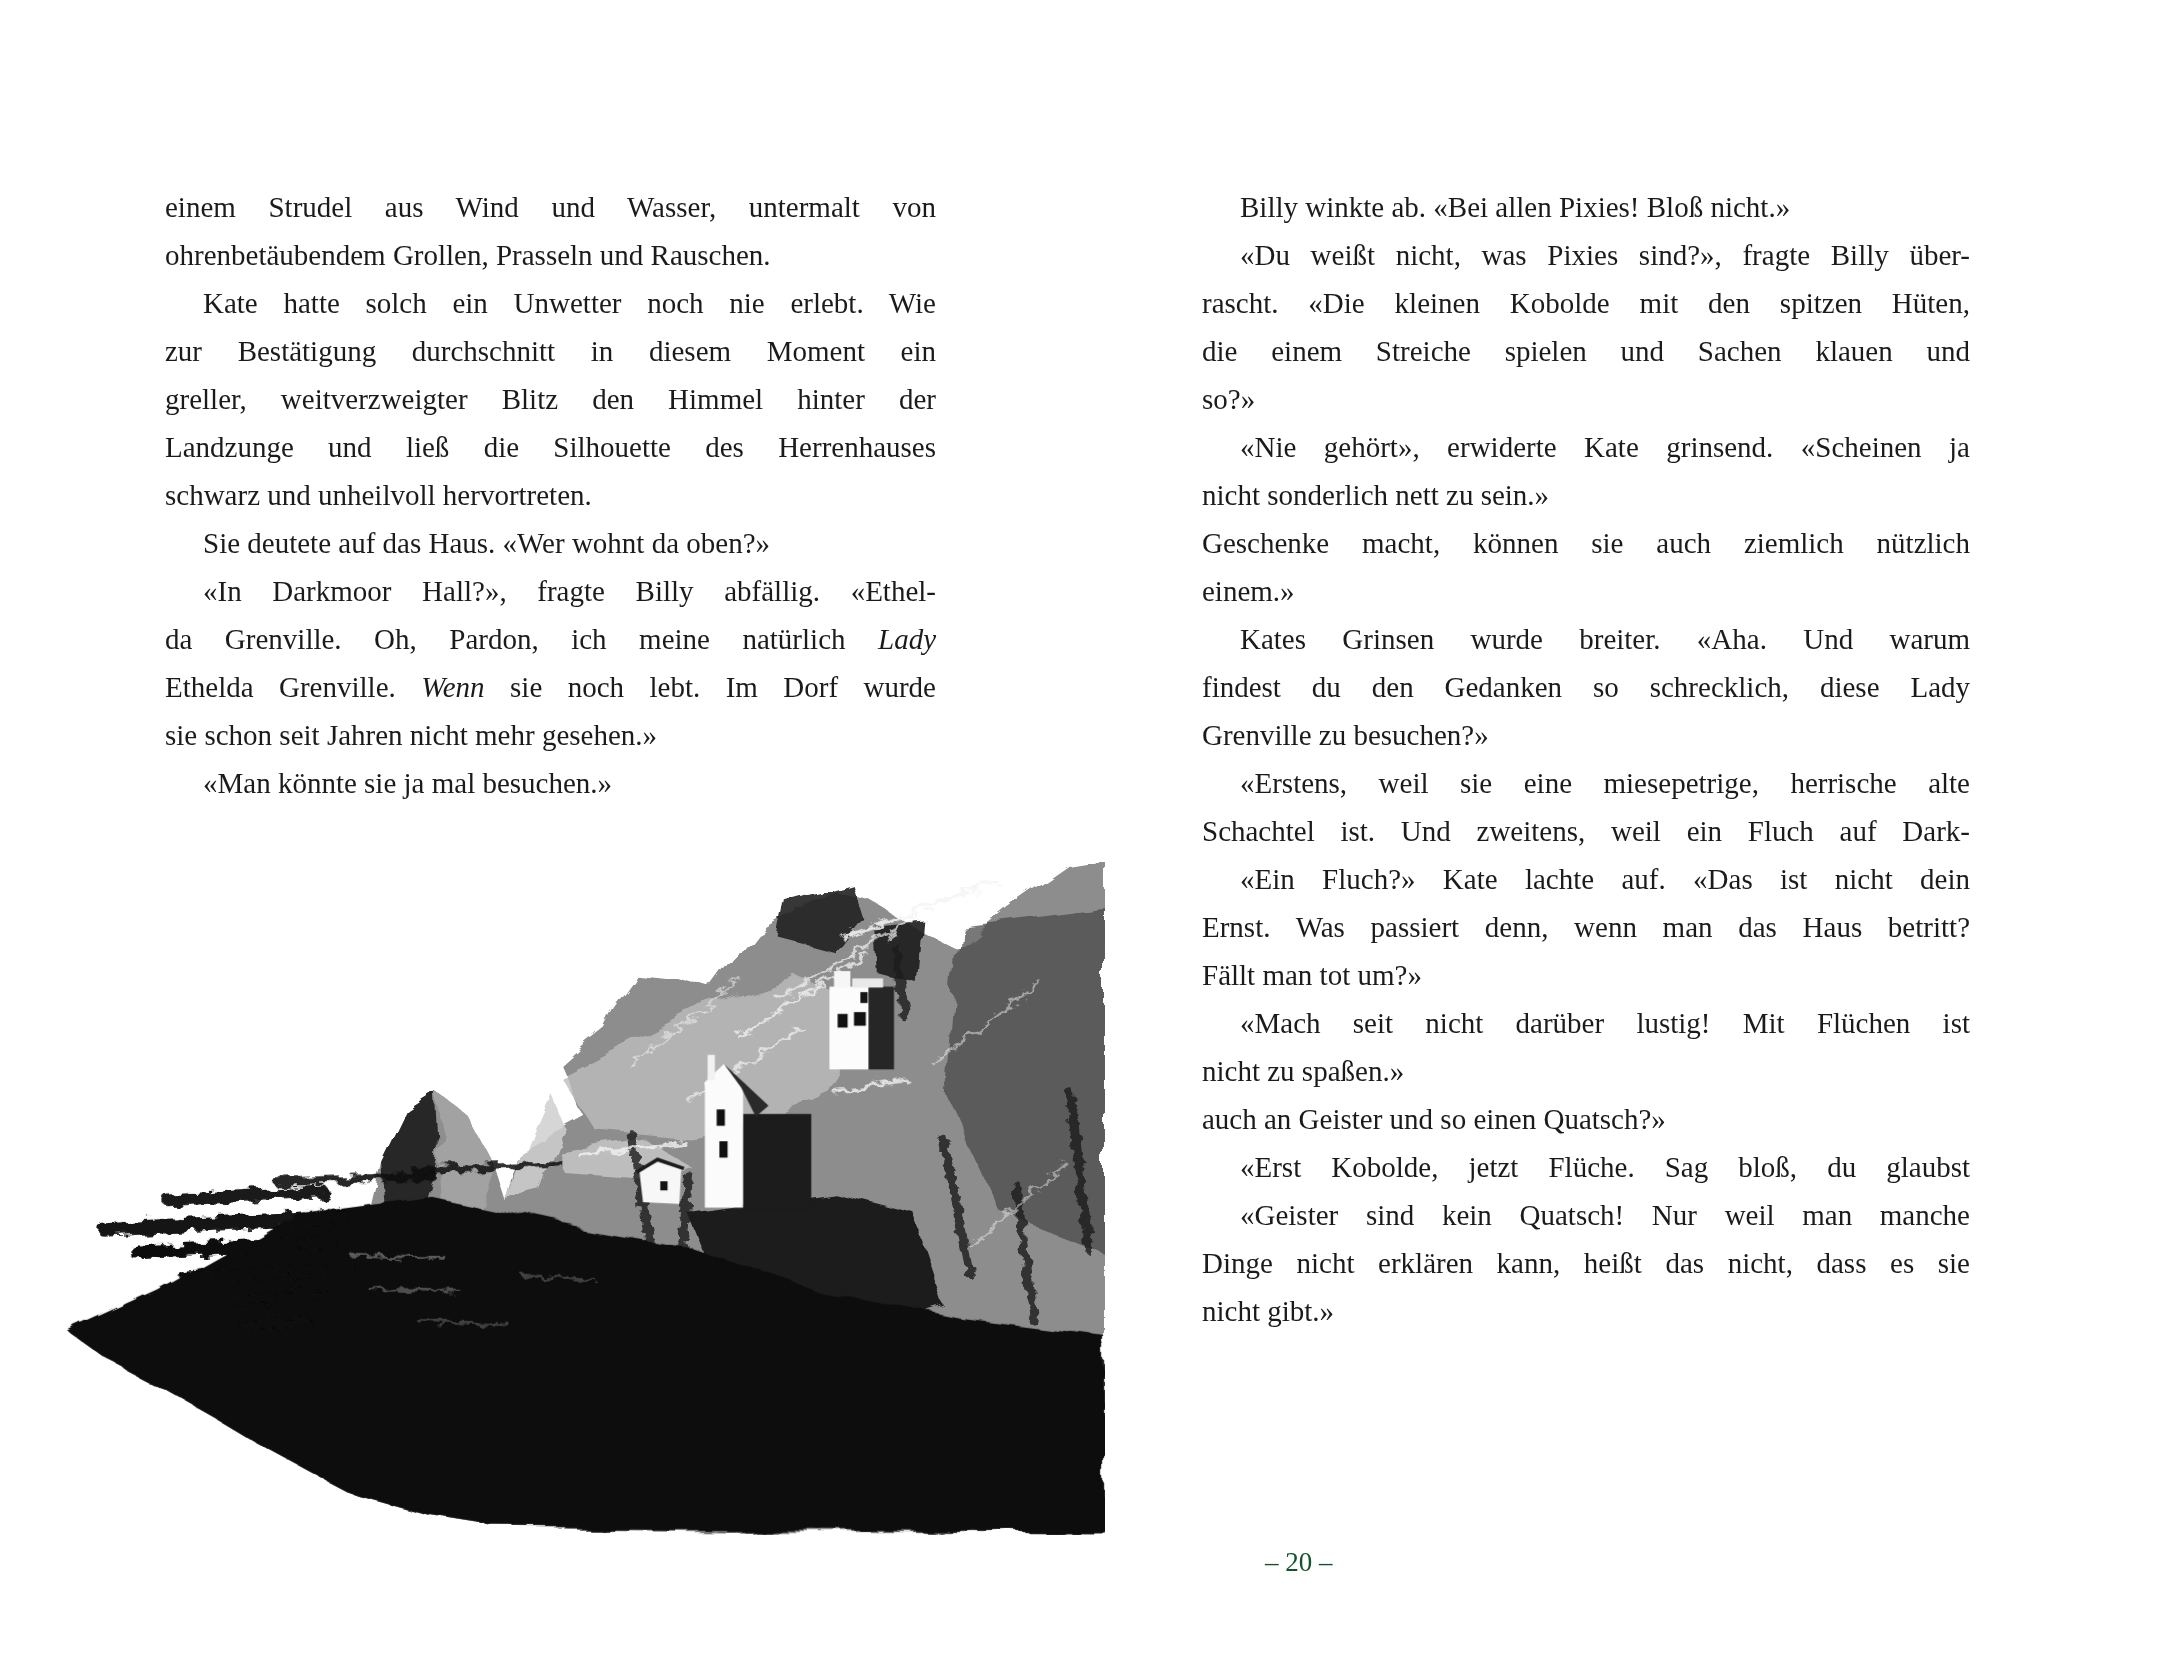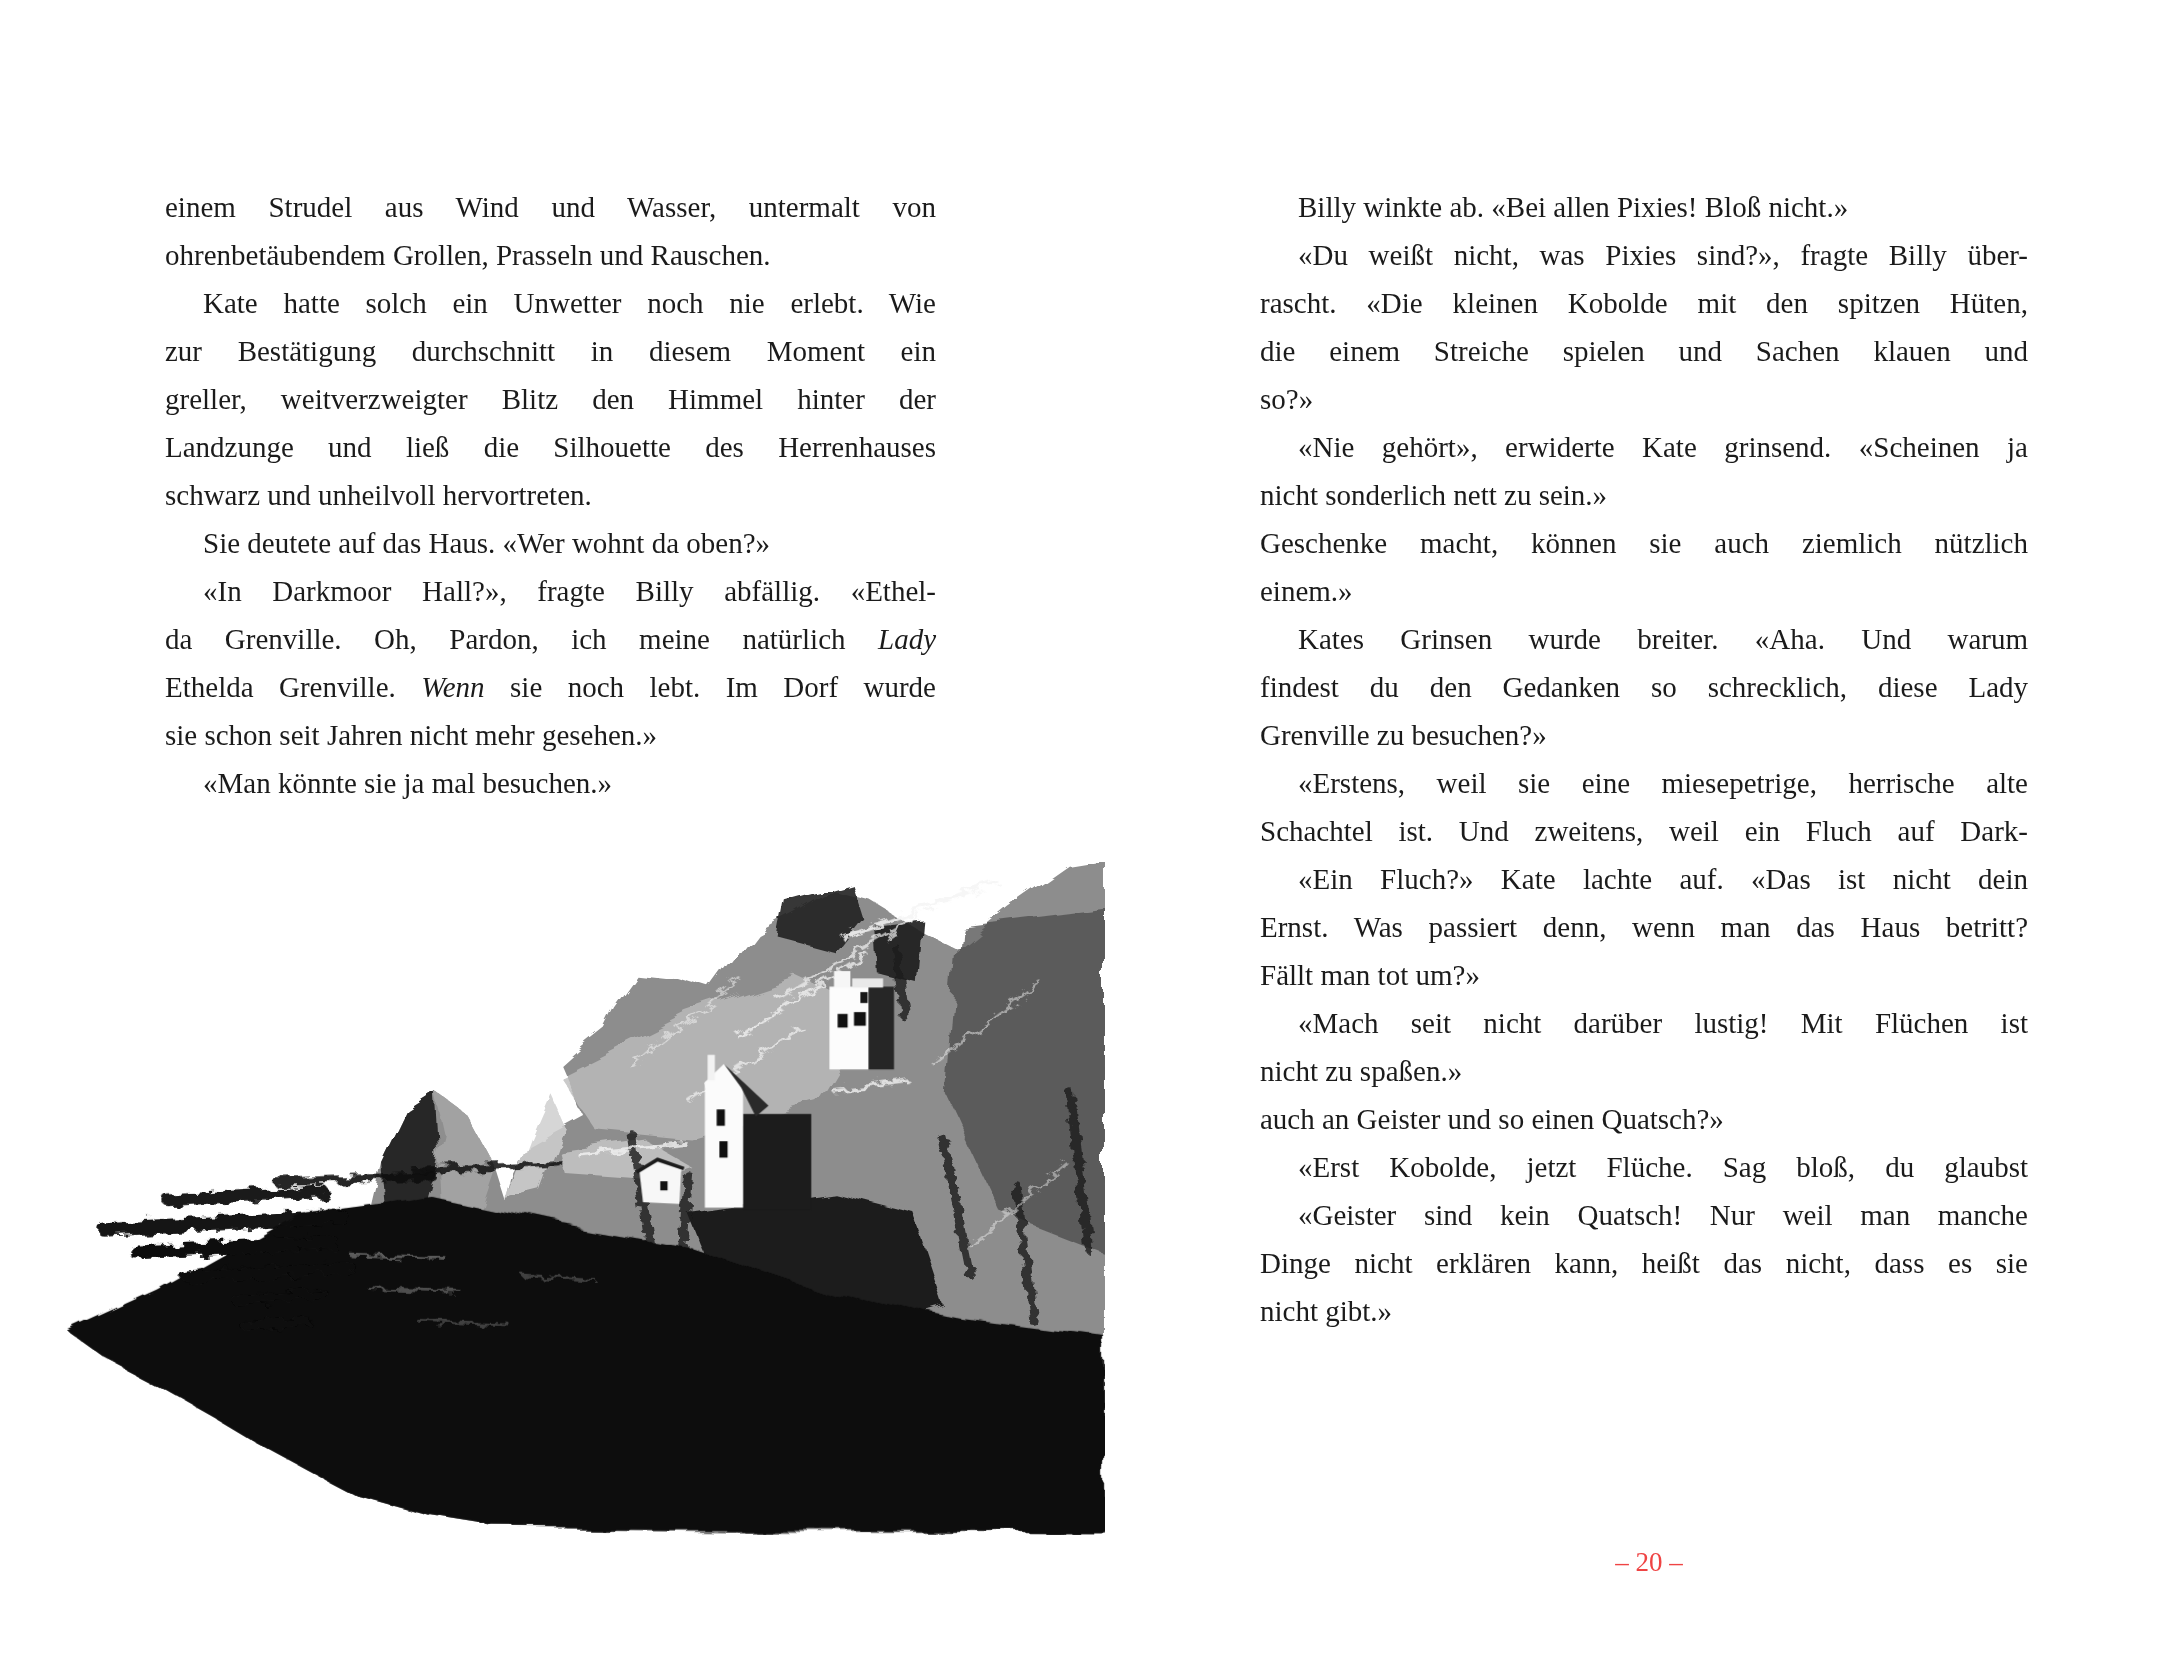--- a/index.html
+++ b/index.html
@@ -7,38 +7,38 @@
     position:relative;
     width:2182px;height:1676px;
     background:#ffffff;
     overflow:hidden;
     font-family:"Liberation Serif","DejaVu Serif",serif;
     color:#1b1b1b;
     margin-top:48px;
   }
   .text-col{position:absolute;}
   #left-col{left:165px;top:135px;width:771px;}
-  #right-col{left:1260px;top:135px;width:768px;}
+  #right-col{left:1202px;top:135px;width:768px;}
   .para{margin:0;padding:0;}
   .line{
     font-size:29px;
     line-height:48px;
     text-align:justify;
     text-align-last:left;
   }
   .line.j{text-align-last:justify;}
   .line.ind{text-indent:38px;}
   .line i{font-style:italic;}
   #page-number{
     position:absolute;
     left:1265px;top:1496px;width:768px;
-    text-align:center;
+    text-align:left;
     font-size:27px;
     line-height:36px;
-    color:#ef4444;
+    color:#14532d;
   }
   #illus{
     position:absolute;
     left:50px;top:814px;
     width:1055px;height:673px;
   }
 </style>
 </head>
 <body>
 

